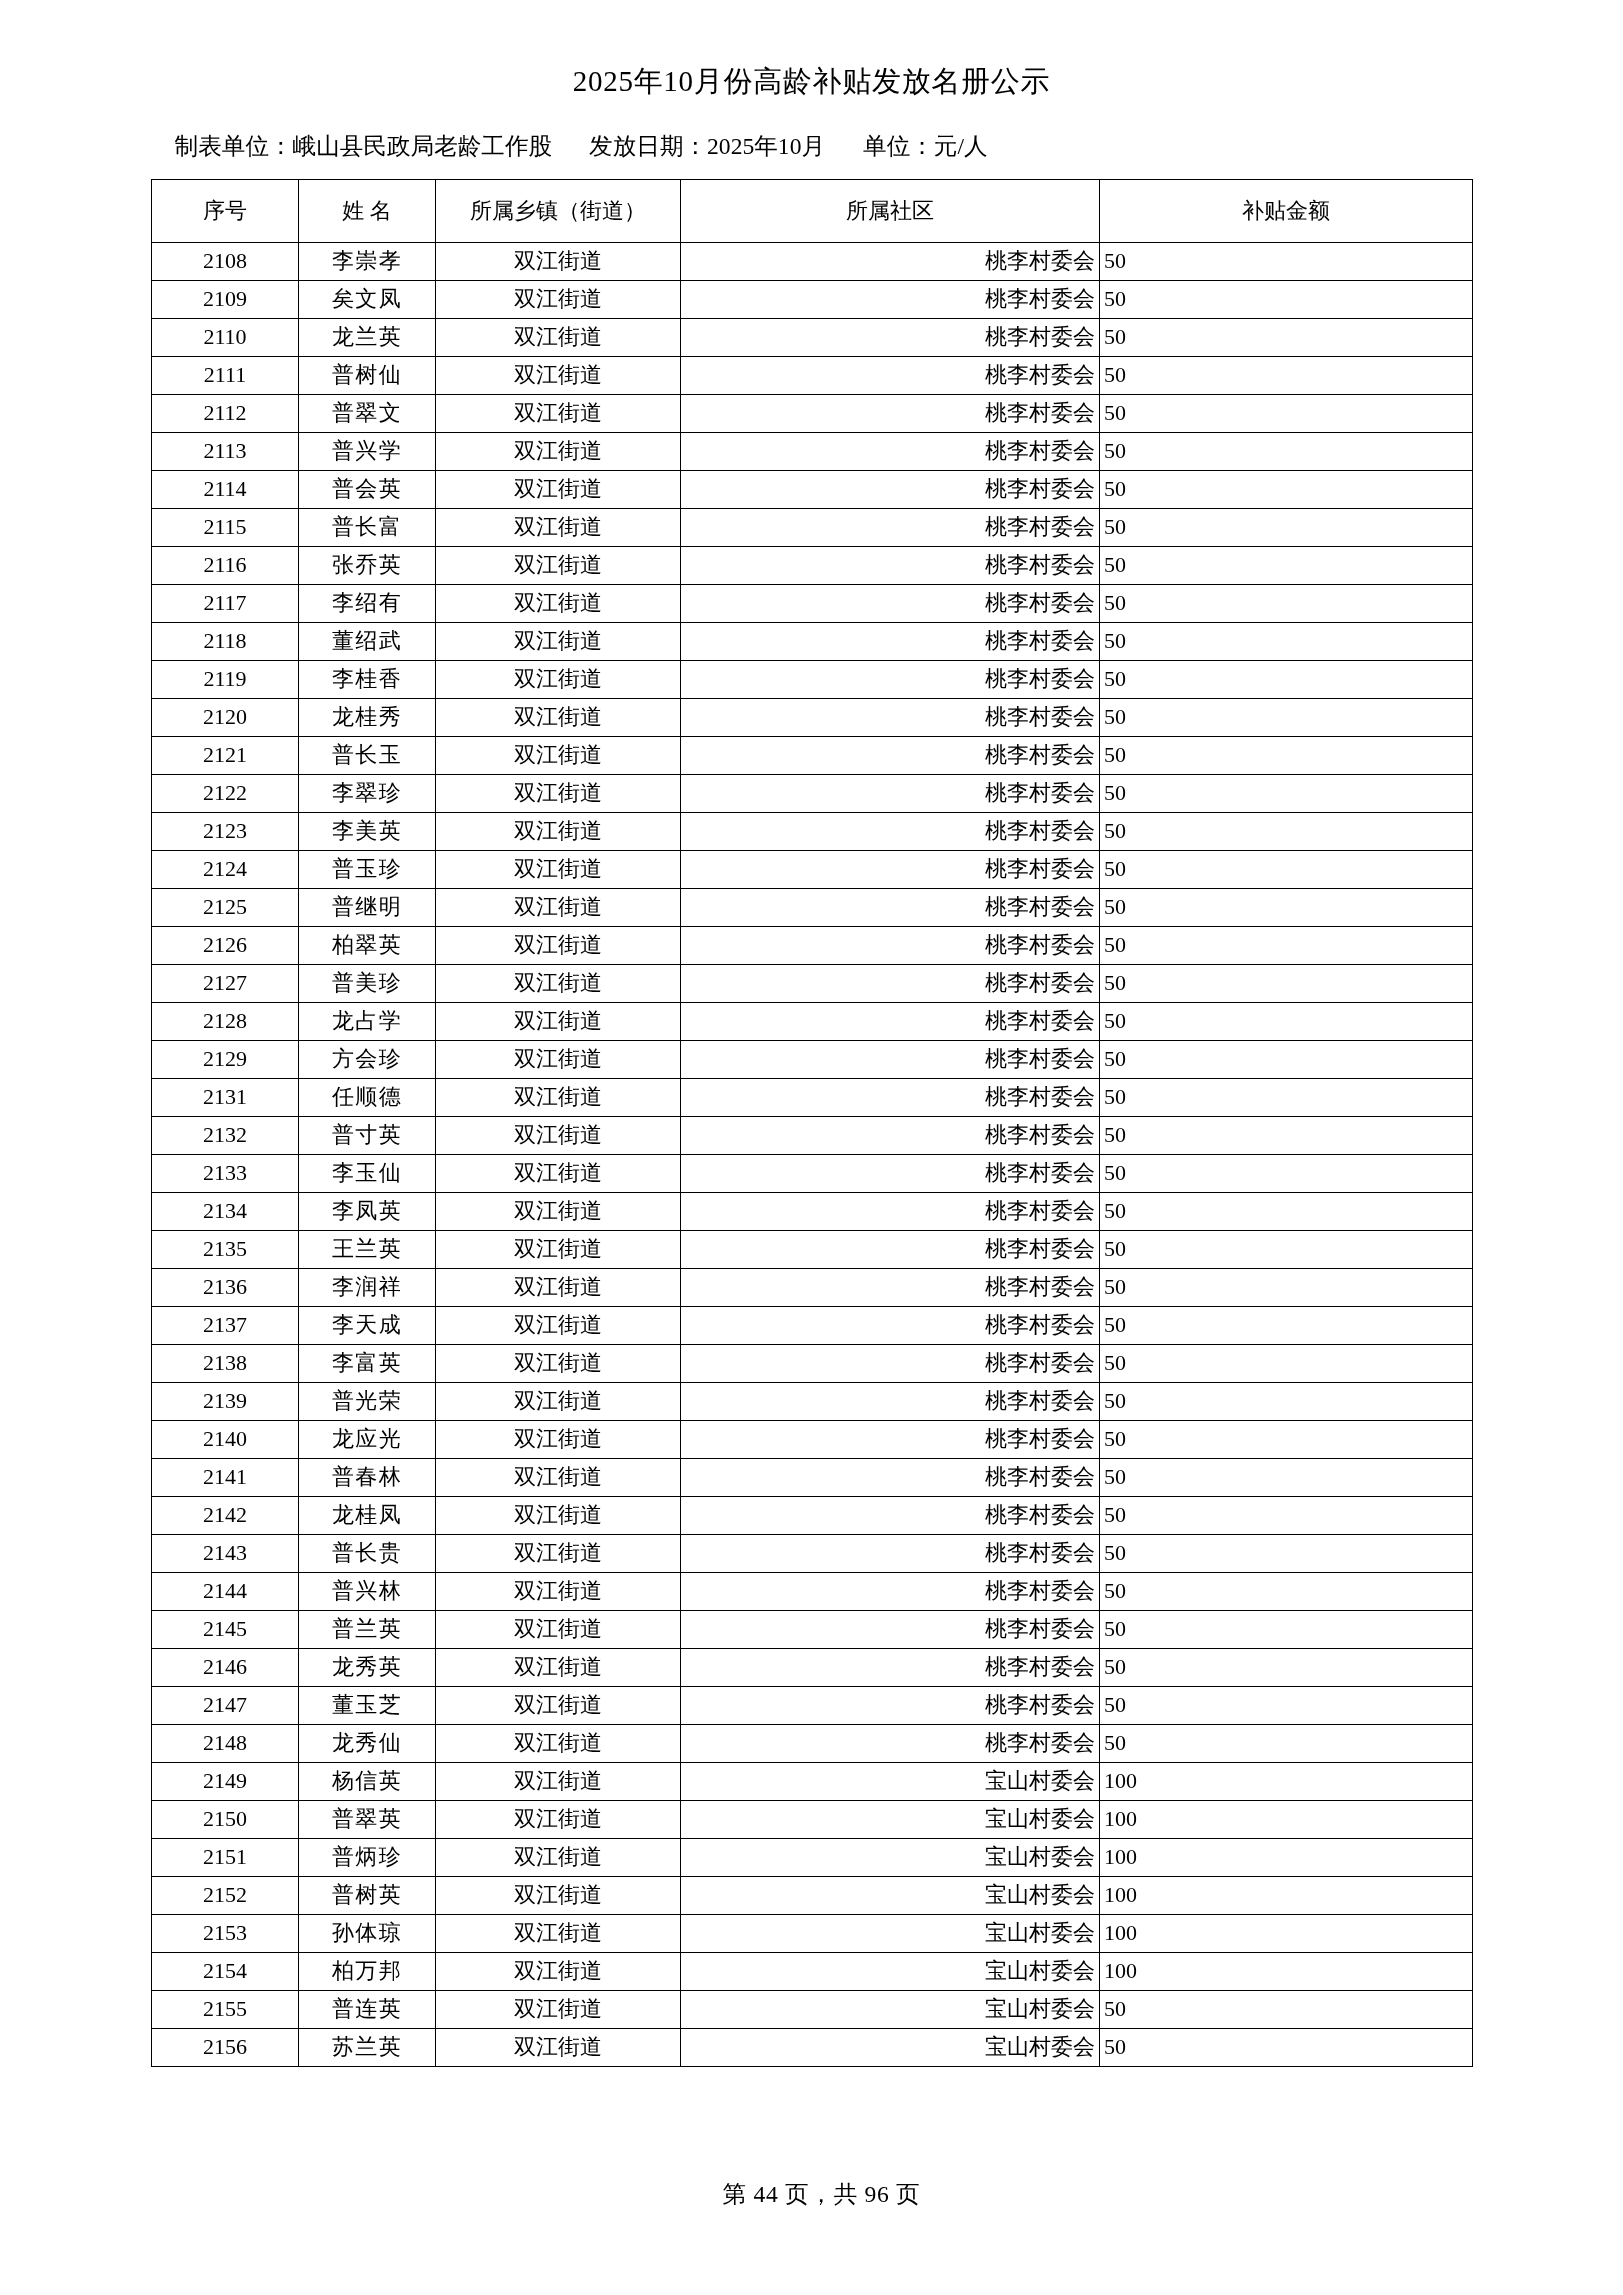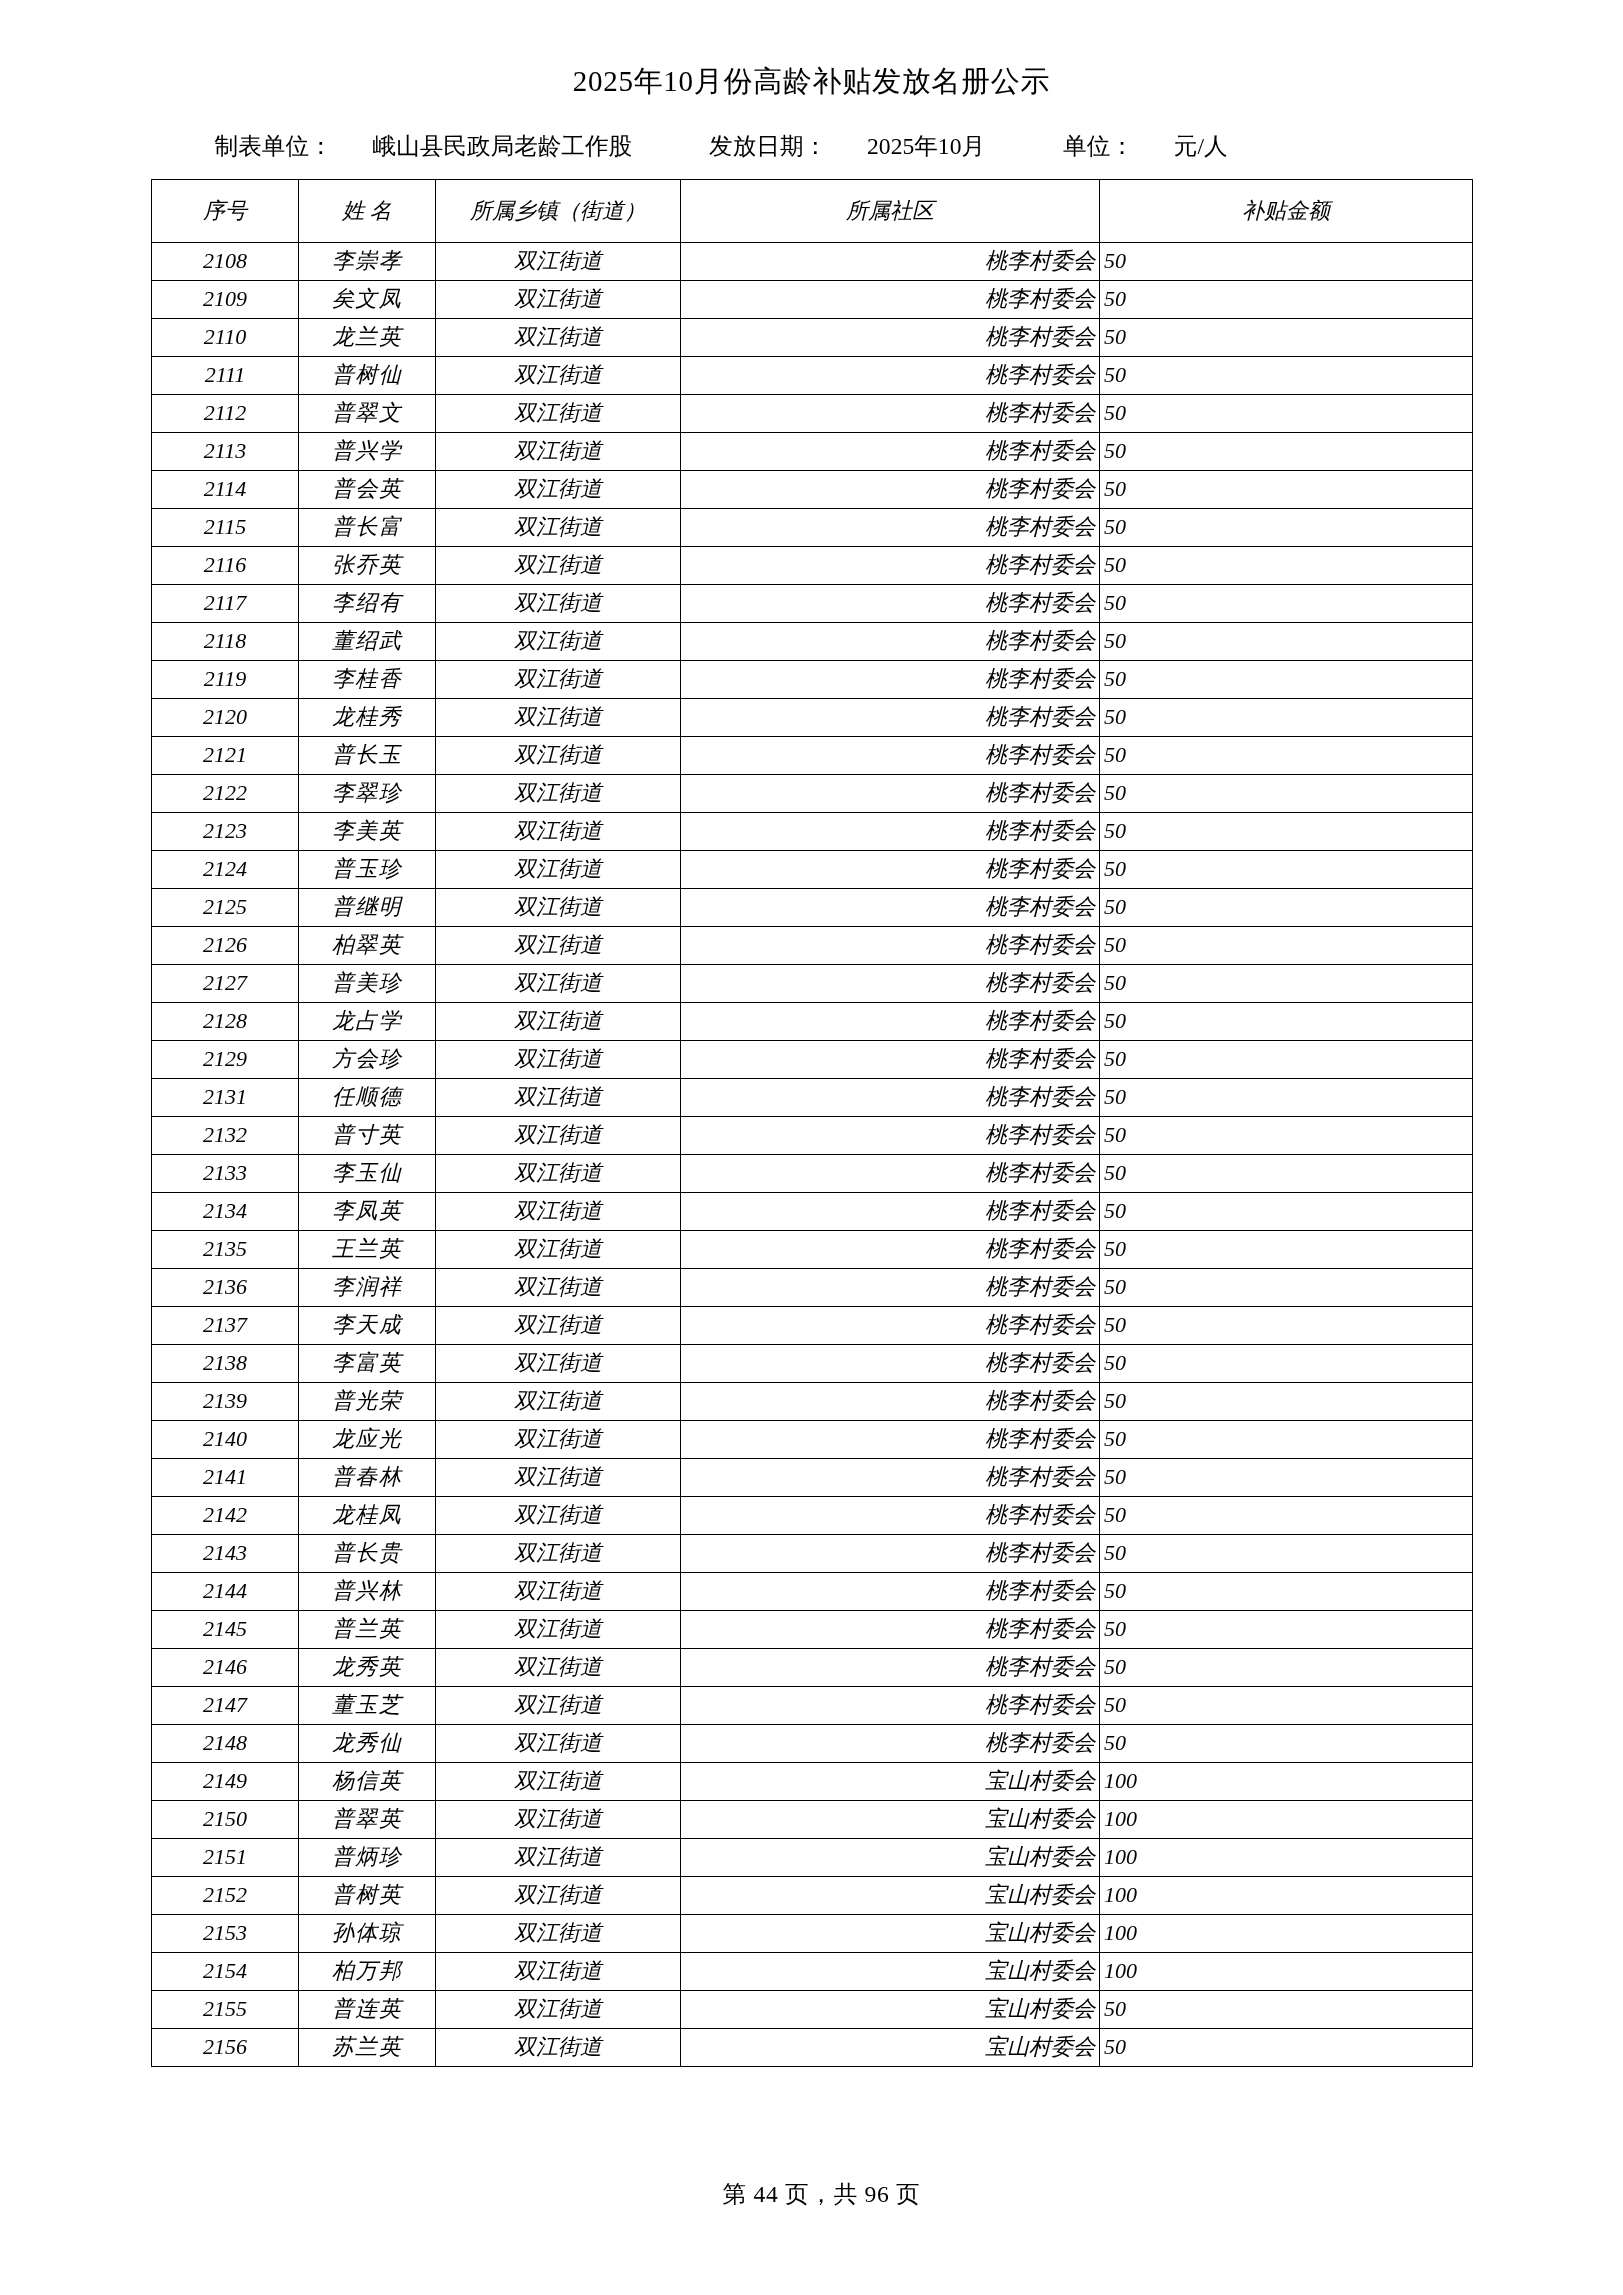--- a/index.html
+++ b/index.html
@@ -29,30 +29,28 @@
     letter-spacing: 0.7px;
   }
   .meta-line {
     font-size: 23.6px;
     margin-bottom: 17px;
     padding-left: 23.6px;
     white-space: nowrap;
   }
   .meta-line .seg {
     display: inline-block;
-    margin-left: 40px;
   }
   .gap-1 { display: inline-block; width: 37px; }
   .gap-2 { display: inline-block; width: 38px; }
 
   table.roster {
     border-collapse: collapse;
     width: 100%;
     table-layout: fixed;
-    font-style: italic;
   }
   table.roster th, table.roster td {
     border: 1.3px solid #000000;
     font-size: 22px;
     height: 38px;
     padding: 0 3.9px;
     box-sizing: border-box;
     overflow: hidden;
     white-space: nowrap;
   }

